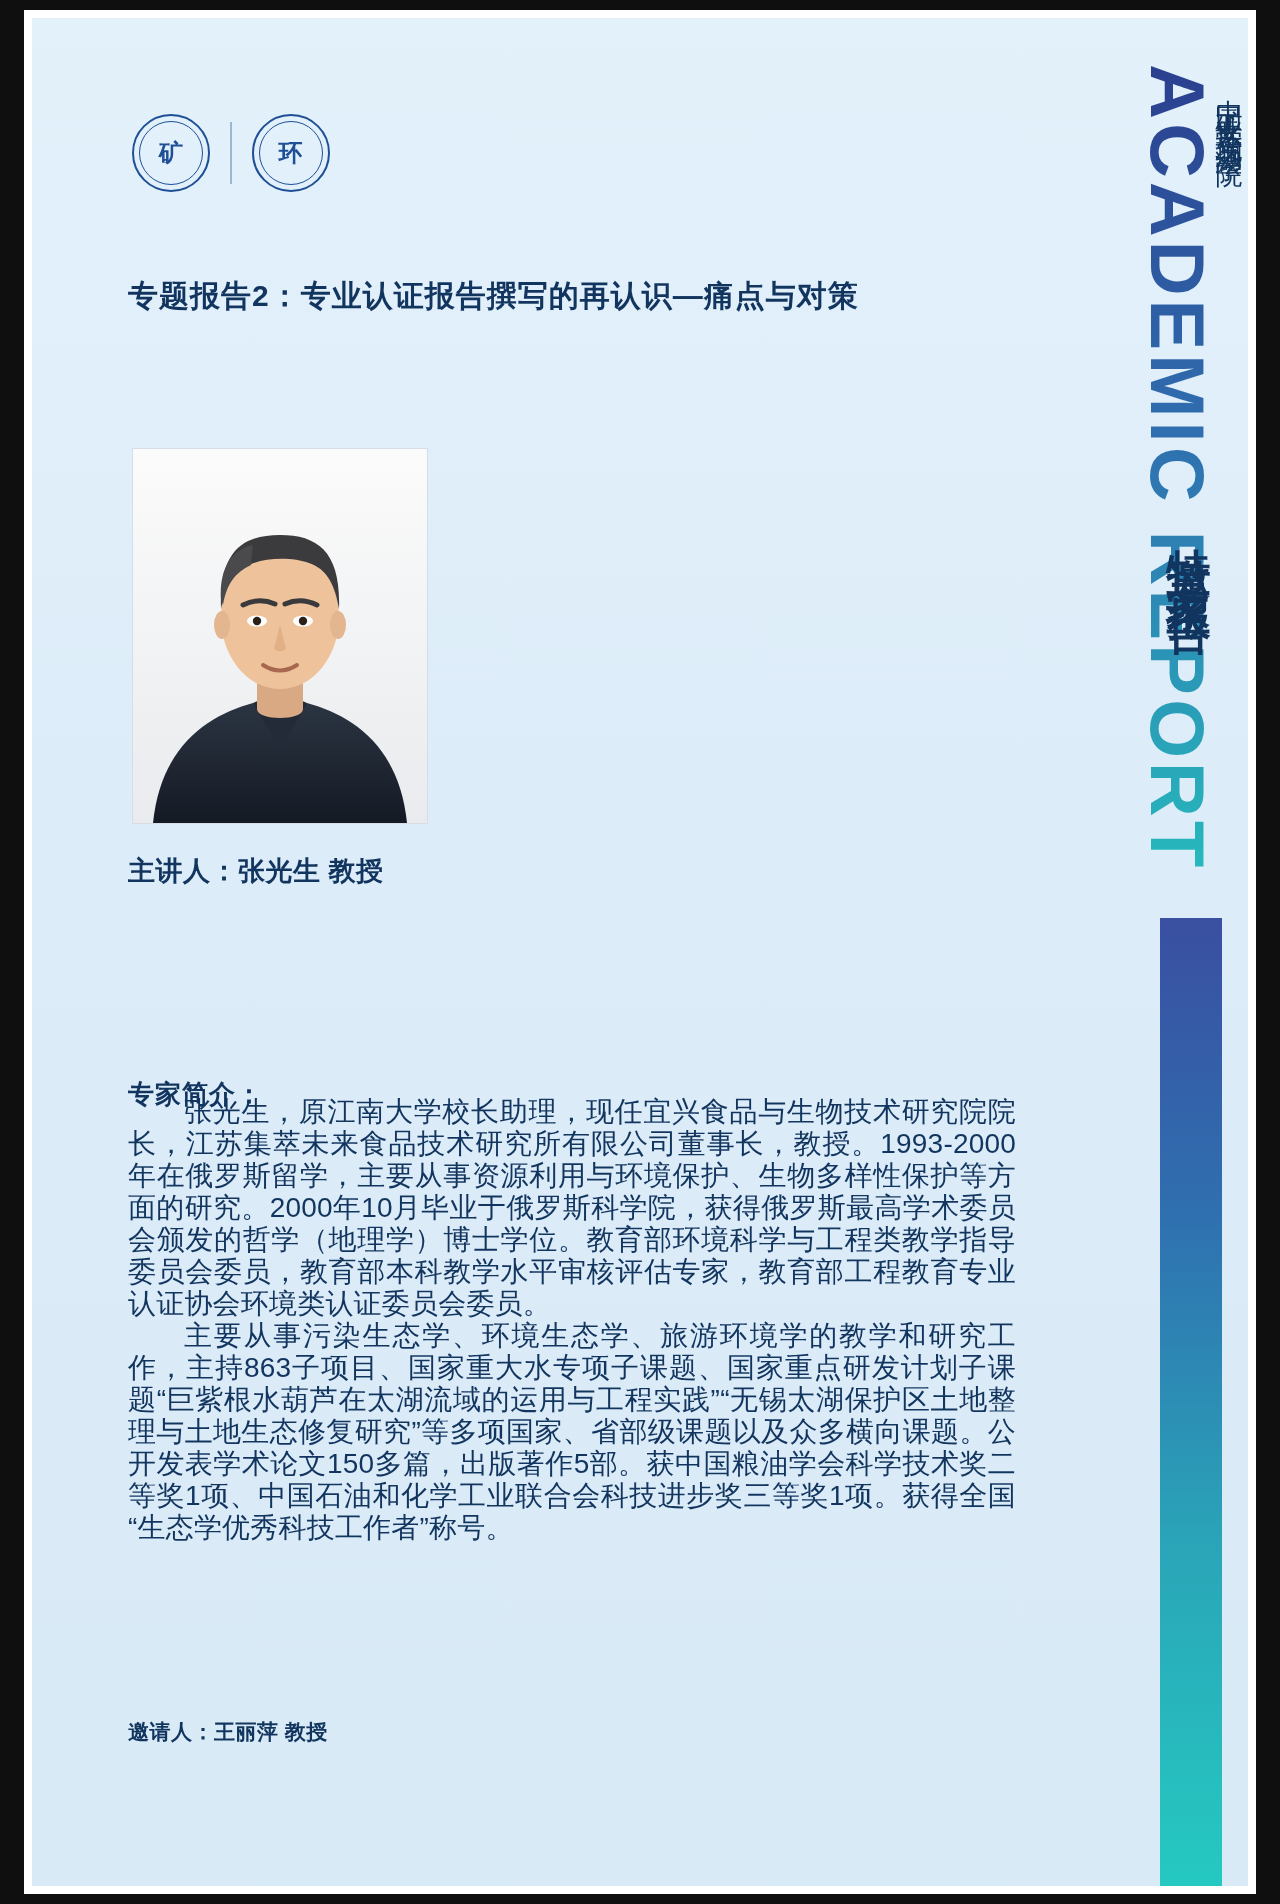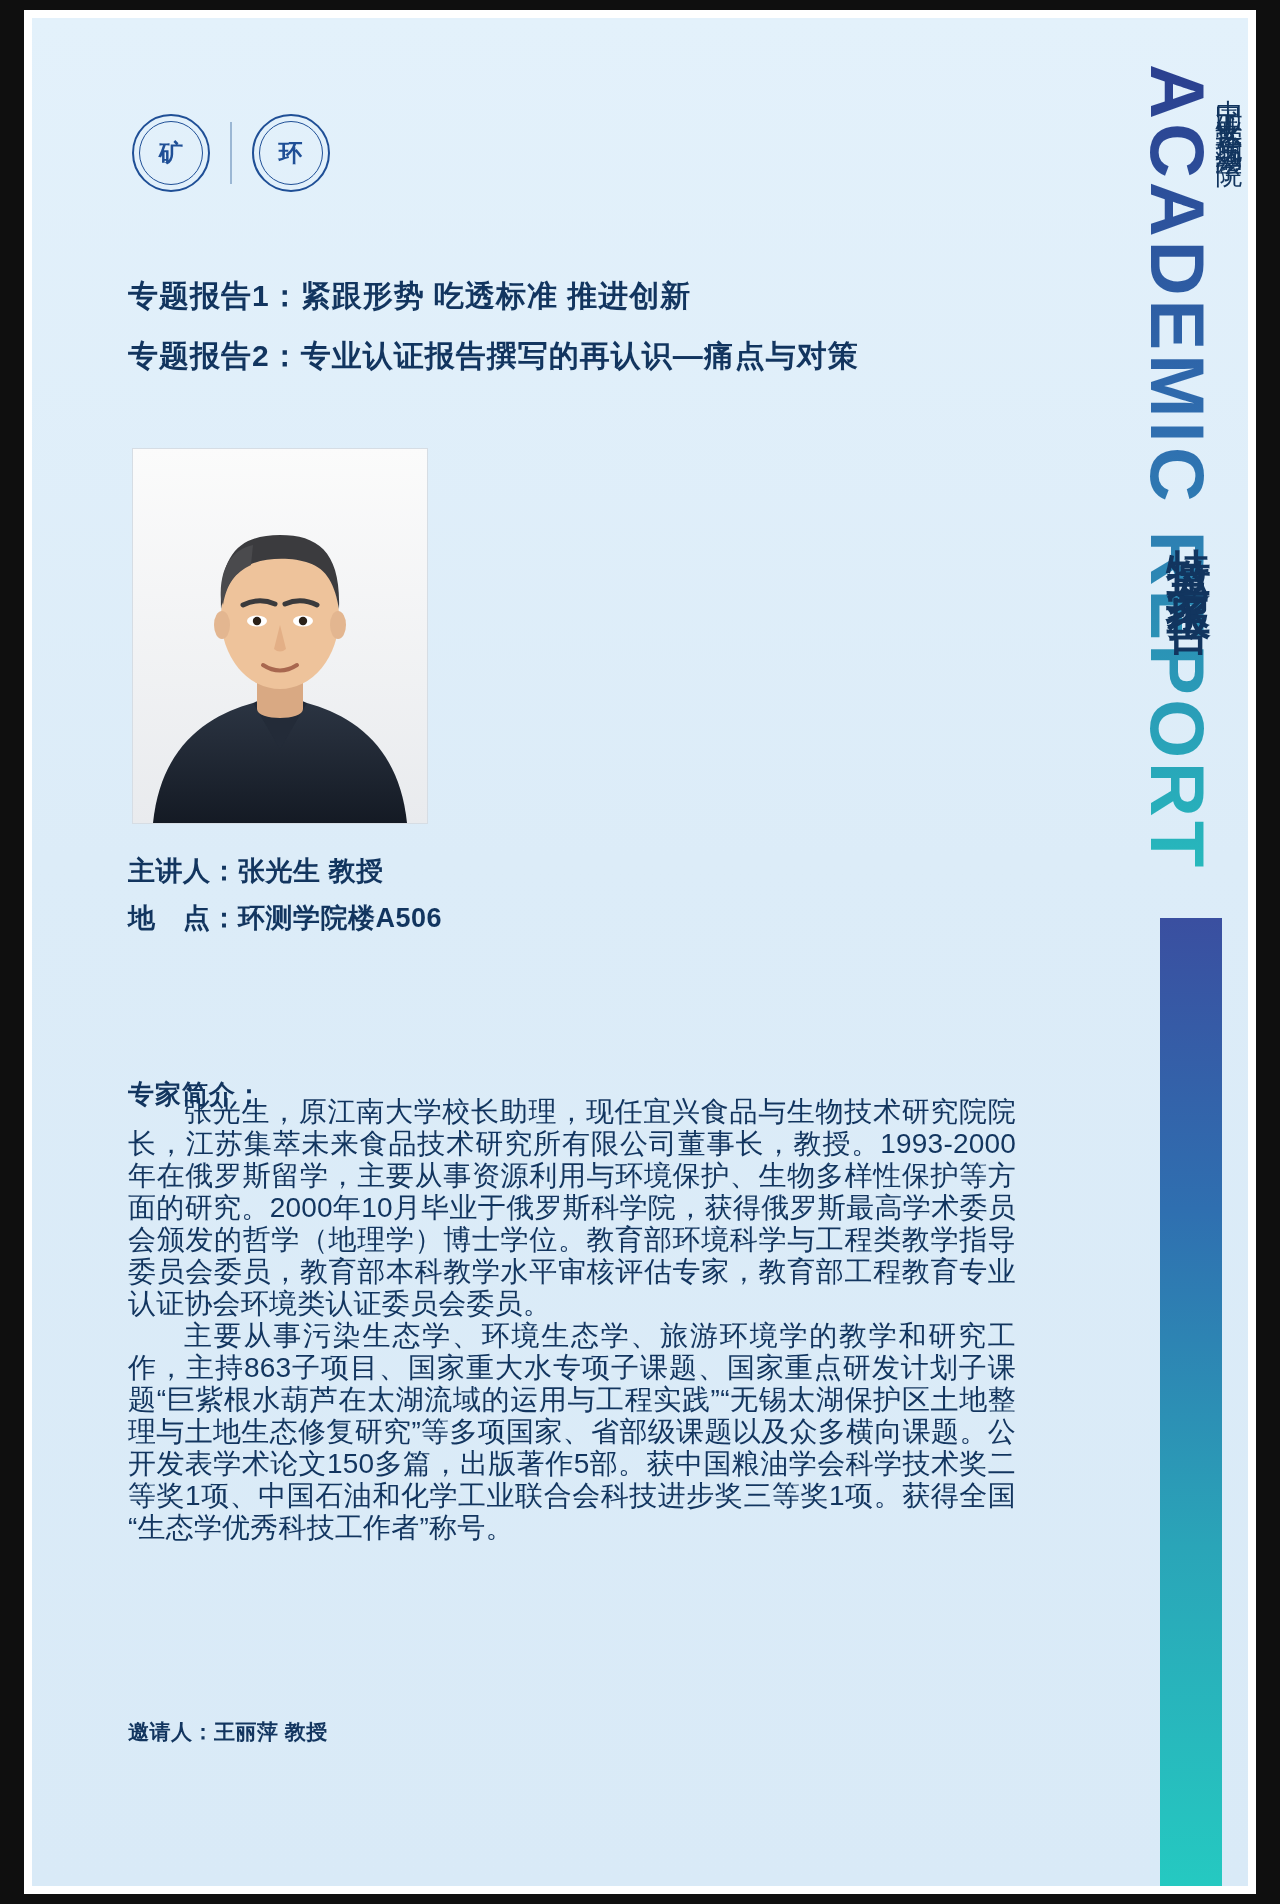--- a/index.html
+++ b/index.html
@@ -231,21 +231,20 @@
       <div class="logo-circle">
         <span class="logo-mark">矿</span>
       </div>
       <div class="logo-sep"></div>
       <div class="logo-circle">
         <span class="logo-mark">环</span>
       </div>
     </div>
 
     <div class="topic-block">
-      <div class="topic-line">专题报告1：紧跟形势 吃透标准 推进创新</div>
       <div class="topic-line">专题报告2：专业认证报告撰写的再认识—痛点与对策</div>
     </div>
 
     <div class="portrait">
       <svg width="294" height="374" viewBox="0 0 294 374" xmlns="http://www.w3.org/2000/svg" aria-hidden="true">
         <defs>
           <linearGradient id="bg" x1="0" y1="0" x2="0" y2="1">
             <stop offset="0%" stop-color="#fbfbfb"></stop>
             <stop offset="100%" stop-color="#e9ebee"></stop>
           </linearGradient>
@@ -281,23 +280,20 @@
         <path d="M147 176 L141 200 q6 5 12 0 Z" fill="#dfa87f" opacity="0.75"></path>
 
         <path d="M130 216 q17 11 34 0" stroke="#a8674f" stroke-width="4" fill="none" stroke-linecap="round"></path>
       </svg>
     </div>
 
     <div class="info-block">
       <div class="info-line">
         <span class="info-label">主讲人：</span><span>张光生 教授</span>
       </div>
-      <div class="info-line">
-        <span class="info-label">地　点：</span><span>环测学院楼A506</span>
-      </div>
     </div>
 
     <div class="bio-heading">专家简介：</div>
     <div class="bio-body">
       <p class="bio-para">张光生，原江南大学校长助理，现任宜兴食品与生物技术研究院院长，江苏集萃未来食品技术研究所有限公司董事长，教授。1993-2000年在俄罗斯留学，主要从事资源利用与环境保护、生物多样性保护等方面的研究。2000年10月毕业于俄罗斯科学院，获得俄罗斯最高学术委员会颁发的哲学（地理学）博士学位。教育部环境科学与工程类教学指导委员会委员，教育部本科教学水平审核评估专家，教育部工程教育专业认证协会环境类认证委员会委员。</p>
       <p class="bio-para">主要从事污染生态学、环境生态学、旅游环境学的教学和研究工作，主持863子项目、国家重大水专项子课题、国家重点研发计划子课题“巨紫根水葫芦在太湖流域的运用与工程实践”“无锡太湖保护区土地整理与土地生态修复研究”等多项国家、省部级课题以及众多横向课题。公开发表学术论文150多篇，出版著作5部。获中国粮油学会科学技术奖二等奖1项、中国石油和化学工业联合会科技进步奖三等奖1项。获得全国“生态学优秀科技工作者”称号。</p>
     </div>
 
     <div class="inviter">
       <span>邀请人：</span><span>王丽萍 教授</span>

